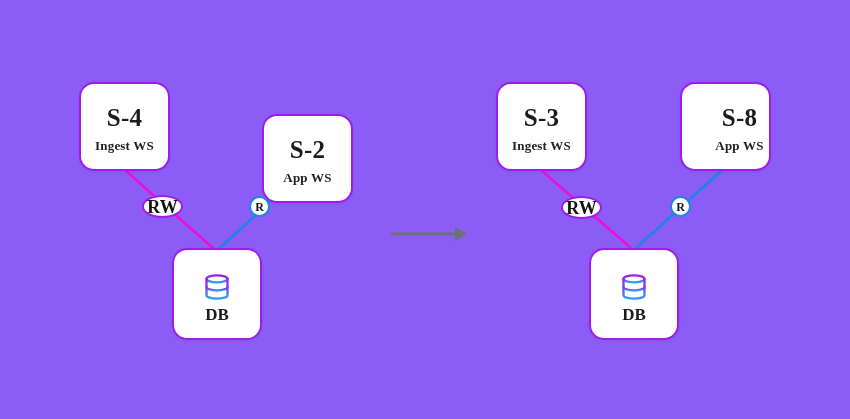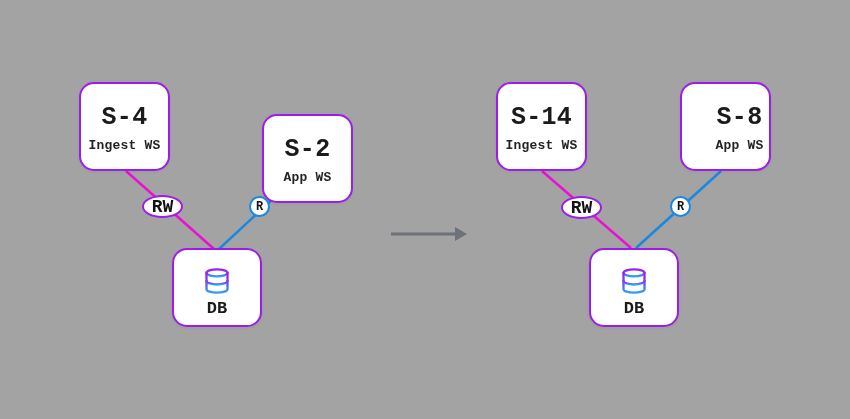--- a/index.html
+++ b/index.html
@@ -1,21 +1,21 @@
 <!DOCTYPE html>
 <html><head>
 <meta charset="utf-8">
 <style>
   html, body { margin: 0; padding: 0; background: #ffffff; }
   .canvas {
     position: relative;
     width: 850px;
     height: 419px;
-    background: #a3a3a3;
-    font-family: Liberation Mono, monospace;
+    background: #8b5cf6;
+    font-family: Liberation Serif, serif;
     overflow: hidden;
   }
   svg.edges {
     position: absolute;
     left: 0; top: 0;
     width: 850px; height: 419px;
   }
   .node {
     position: absolute;
     width: 91px; height: 89px;
@@ -39,21 +39,21 @@
     letter-spacing: 0.3px;
   }
   .node .sub {
     font-size: 13px;
     font-weight: 600;
     color: #232327;
     line-height: 1;
     letter-spacing: 0.2px;
   }
   .node.db {
-    width: 90px; height: 79px;
+    width: 90px; height: 92px;
     gap: 3px;
     padding-top: 6px;
   }
   .node.db .dblabel {
     font-size: 17px;
     font-weight: 700;
     color: #1b1b1e;
     line-height: 1;
   }
   .dbicon { display: block; }
@@ -127,21 +127,21 @@
   </div>
 
   <div class="elabel rw" style="left:142px; top:195px;">
     <span>RW</span>
   </div>
   <div class="elabel r" style="left:249px; top:196px;">
     <span>R</span>
   </div>
 
   <div class="node" style="left:496px; top:82px;">
-    <div class="title">S-14</div>
+    <div class="title">S-3</div>
     <div class="sub">Ingest WS</div>
   </div>
 
   <div class="node" style="left:680px; top:82px;padding-left:28px;">
     <div class="title">S-8</div>
     <div class="sub">App WS</div>
   </div>
 
   <div class="node db" style="left:589px; top:248px;">
     <svg class="dbicon" width="28" height="32" viewBox="0 0 24 24" fill="none" aria-hidden="true">

